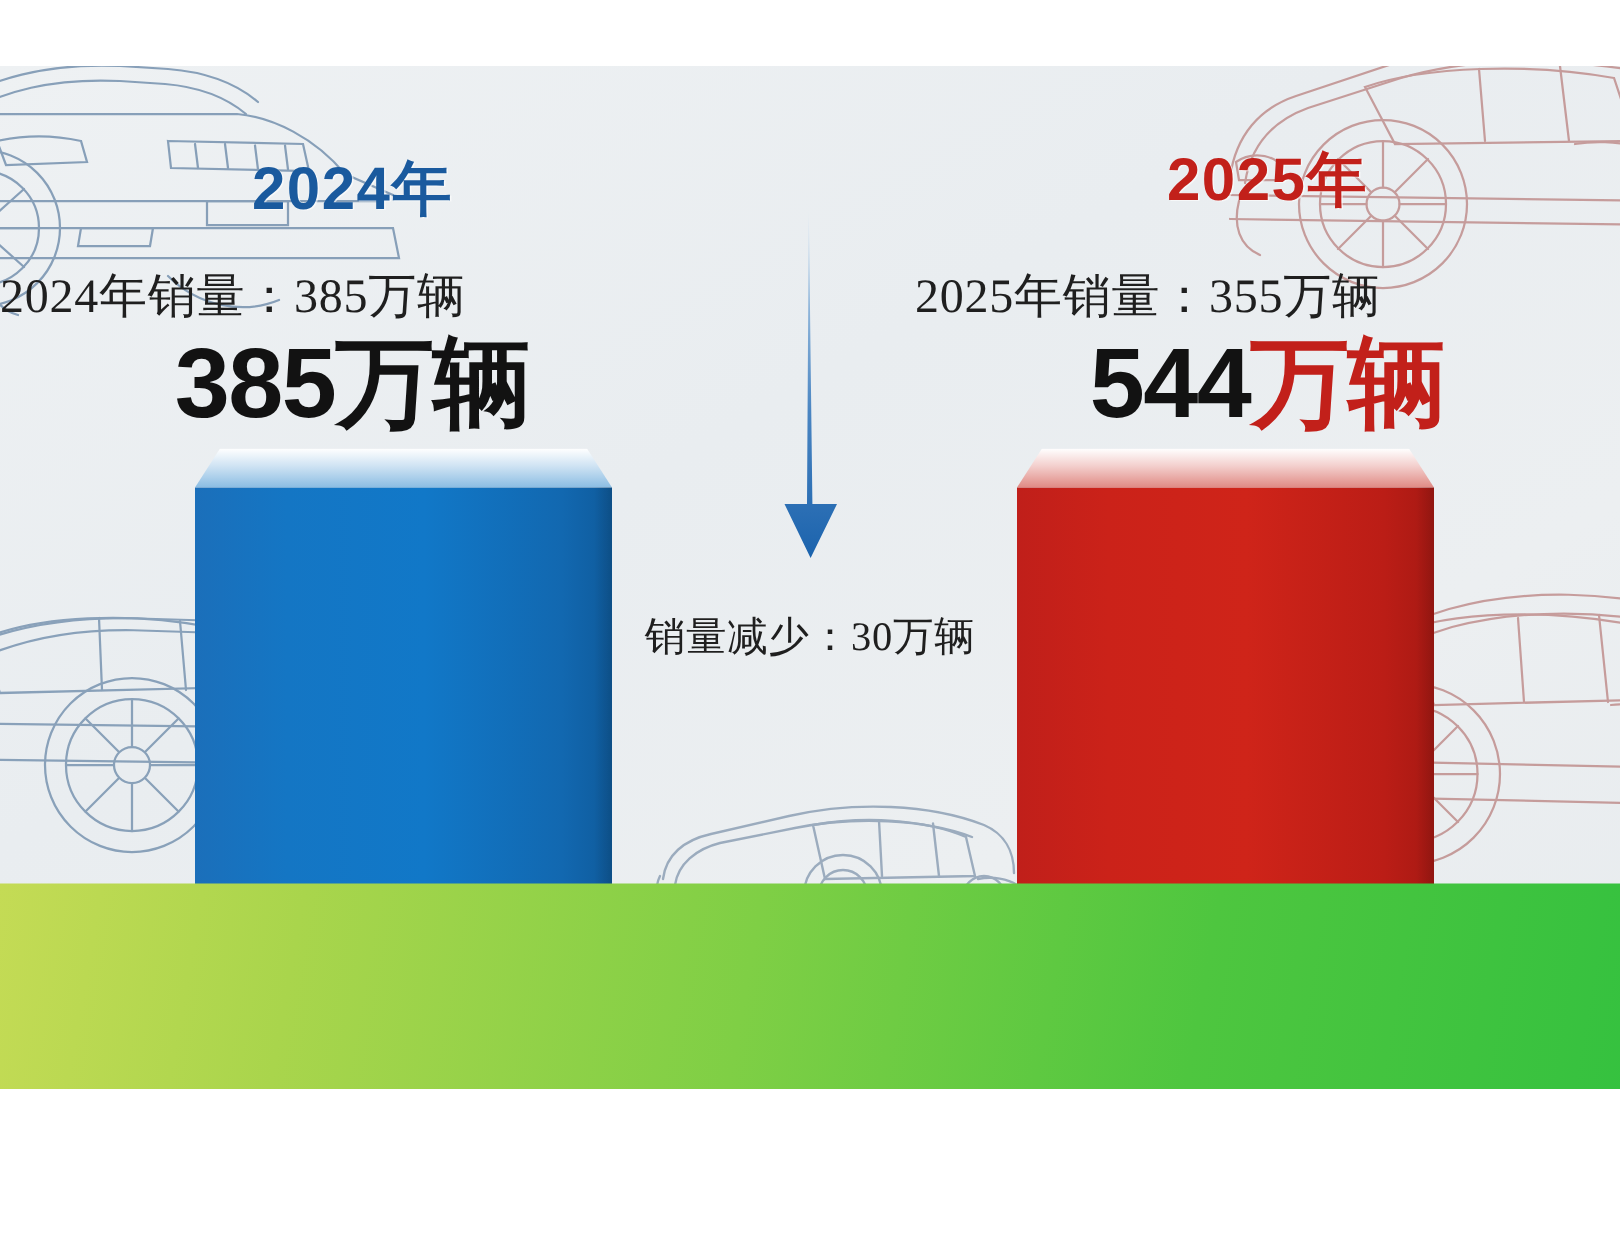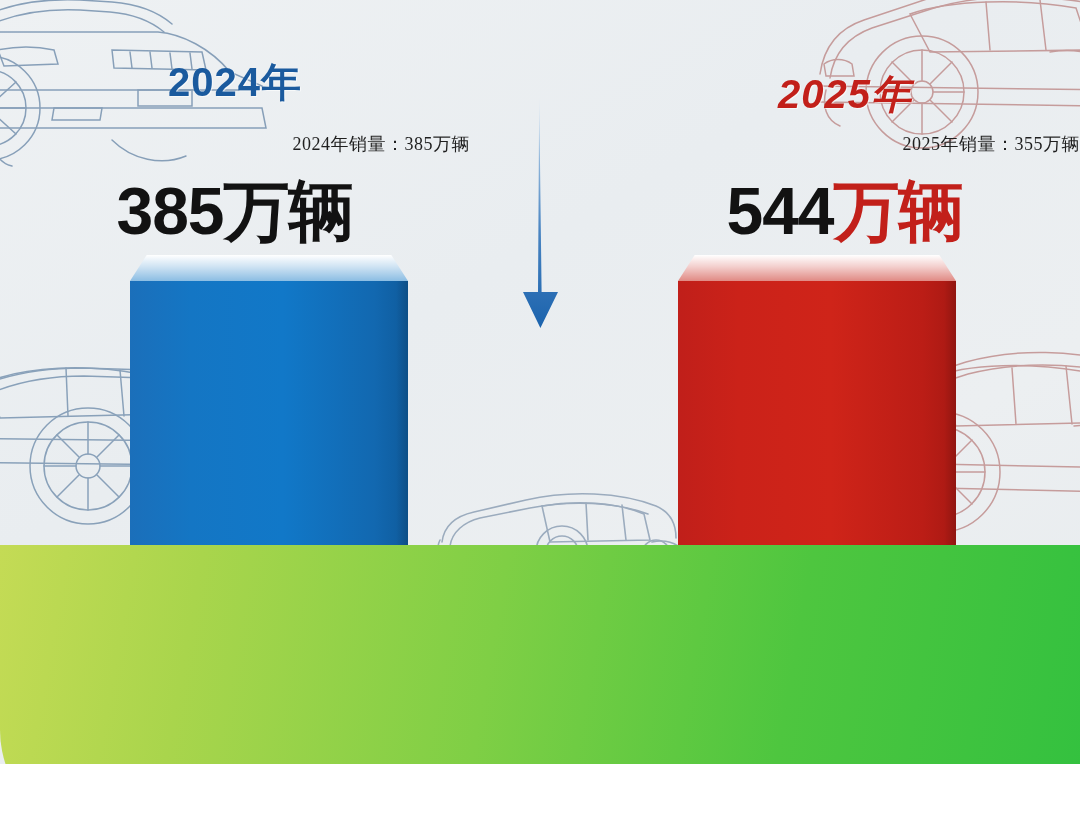--- a/index.html
+++ b/index.html
@@ -2,22 +2,23 @@
 <html><head>
 <meta charset="utf-8">
 <style>
   html,body{margin:0;padding:0;}
   body{
     width:1080px;height:838px;overflow:hidden;
     font-family:"Liberation Sans", sans-serif;
     background:#ffffff;
   }
   #stage{
-    position:relative;width:1080px;height:764px;overflow:hidden;
+    position:relative;width:1080px;height:682px;overflow:hidden;
     background:linear-gradient(150deg,#eef1f3 0%,#e9edf0 40%,#eceff1 70%,#e7ebee 100%);
+    margin-top:44px;
   }
 
   
   .car{position:absolute;pointer-events:none;}
   .car svg{display:block;}
   #car-tl{left:-38px;top:-10px;width:330px;height:190px;opacity:.62;}
   #car-tr{right:-30px;top:-46px;width:300px;height:210px;opacity:.55;}
   #car-bl{left:-52px;top:330px;width:330px;height:220px;opacity:.60;}
   #car-br{right:-46px;top:330px;width:310px;height:230px;opacity:.55;}
   #car-mid{left:430px;top:478px;width:250px;height:90px;opacity:.55;}
@@ -26,25 +27,25 @@
   .panel{position:absolute;top:0;}
   #panel-2024{left:0;width:470px;}
   #panel-2025{left:610px;width:470px;}
 
   .yr-head{
     position:absolute;width:100%;text-align:center;
     font-size:40px;font-weight:bold;letter-spacing:1px;
     line-height:1;
   }
   #yr-2024{top:62px;color:#1a5a9e;text-shadow:1px 1px 0 rgba(255,255,255,.6);}
-  #yr-2025{top:74px;color:#c2201a;text-shadow:1px 1px 0 rgba(255,255,255,.6);font-style:italic;}
+  #yr-2025{top:56px;color:#c2201a;text-shadow:1px 1px 0 rgba(255,255,255,.6);}
 
   .sub-line{
-    position:absolute;top:132px;width:100%;text-align:right;
-    font-size:18px;color:#1f1f1f;font-family:"Liberation Serif", serif;
+    position:absolute;top:132px;width:100%;text-align:left;
+    font-size:32px;color:#1f1f1f;font-family:"Liberation Serif", serif;
     letter-spacing:.5px;white-space:nowrap;
   }
 
   .big-val{
     position:absolute;top:178px;width:100%;text-align:center;
     font-size:66px;font-weight:bold;line-height:1;
     white-space:nowrap;letter-spacing:-1px;
   }
   .big-val .d{color:#121212;text-align:center;}
   .big-val .u-black{color:#121212;}
@@ -224,20 +225,21 @@
           <stop offset="0%" stop-color="#dfeaf5"></stop>
           <stop offset="22%" stop-color="#9dbfdf"></stop>
           <stop offset="58%" stop-color="#4a85c2"></stop>
           <stop offset="100%" stop-color="#1b63ad"></stop>
         </linearGradient>
       </defs>
       <path d="M35.2 0 L37.6 196 L54 196 L36.4 232 L19 196 L34.0 196 Z" fill="url(#ag)"></path>
     </svg>
   </div>
 
+  <div id="delta">销量减少：30万辆</div>
 
   <div id="band">
     
     
 
     
 
     
   </div>
 

